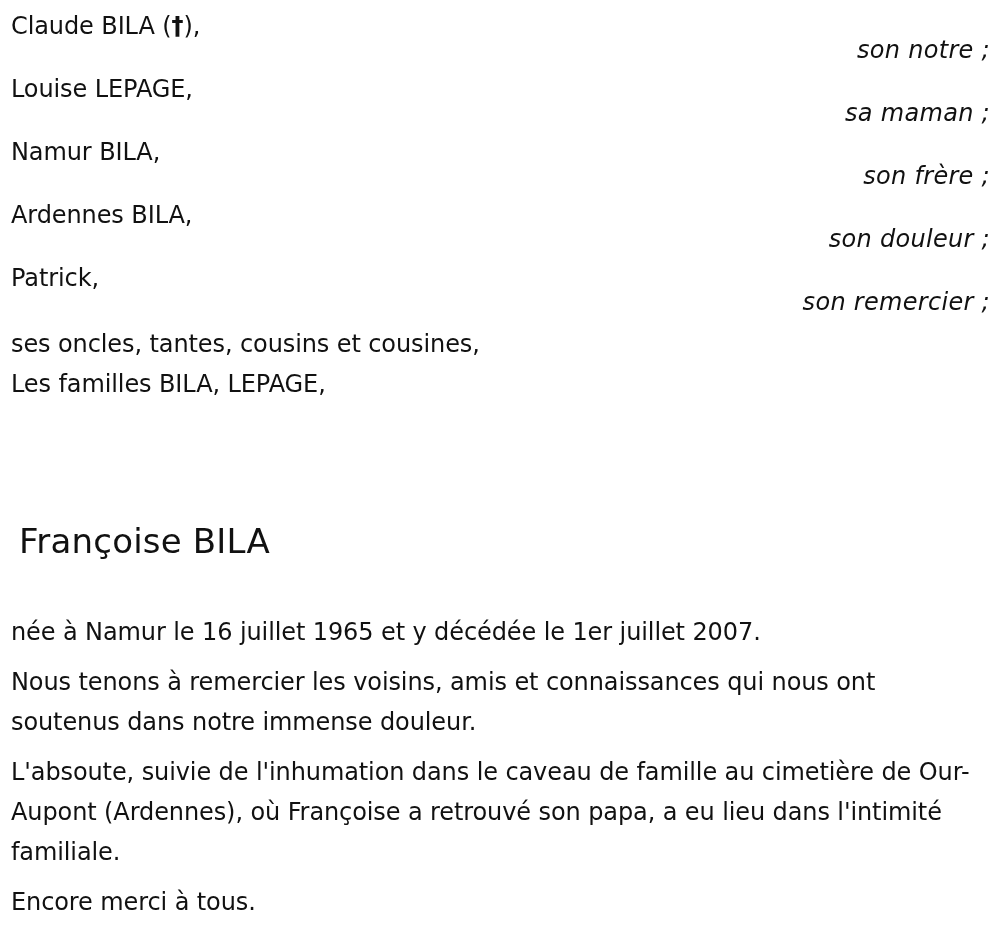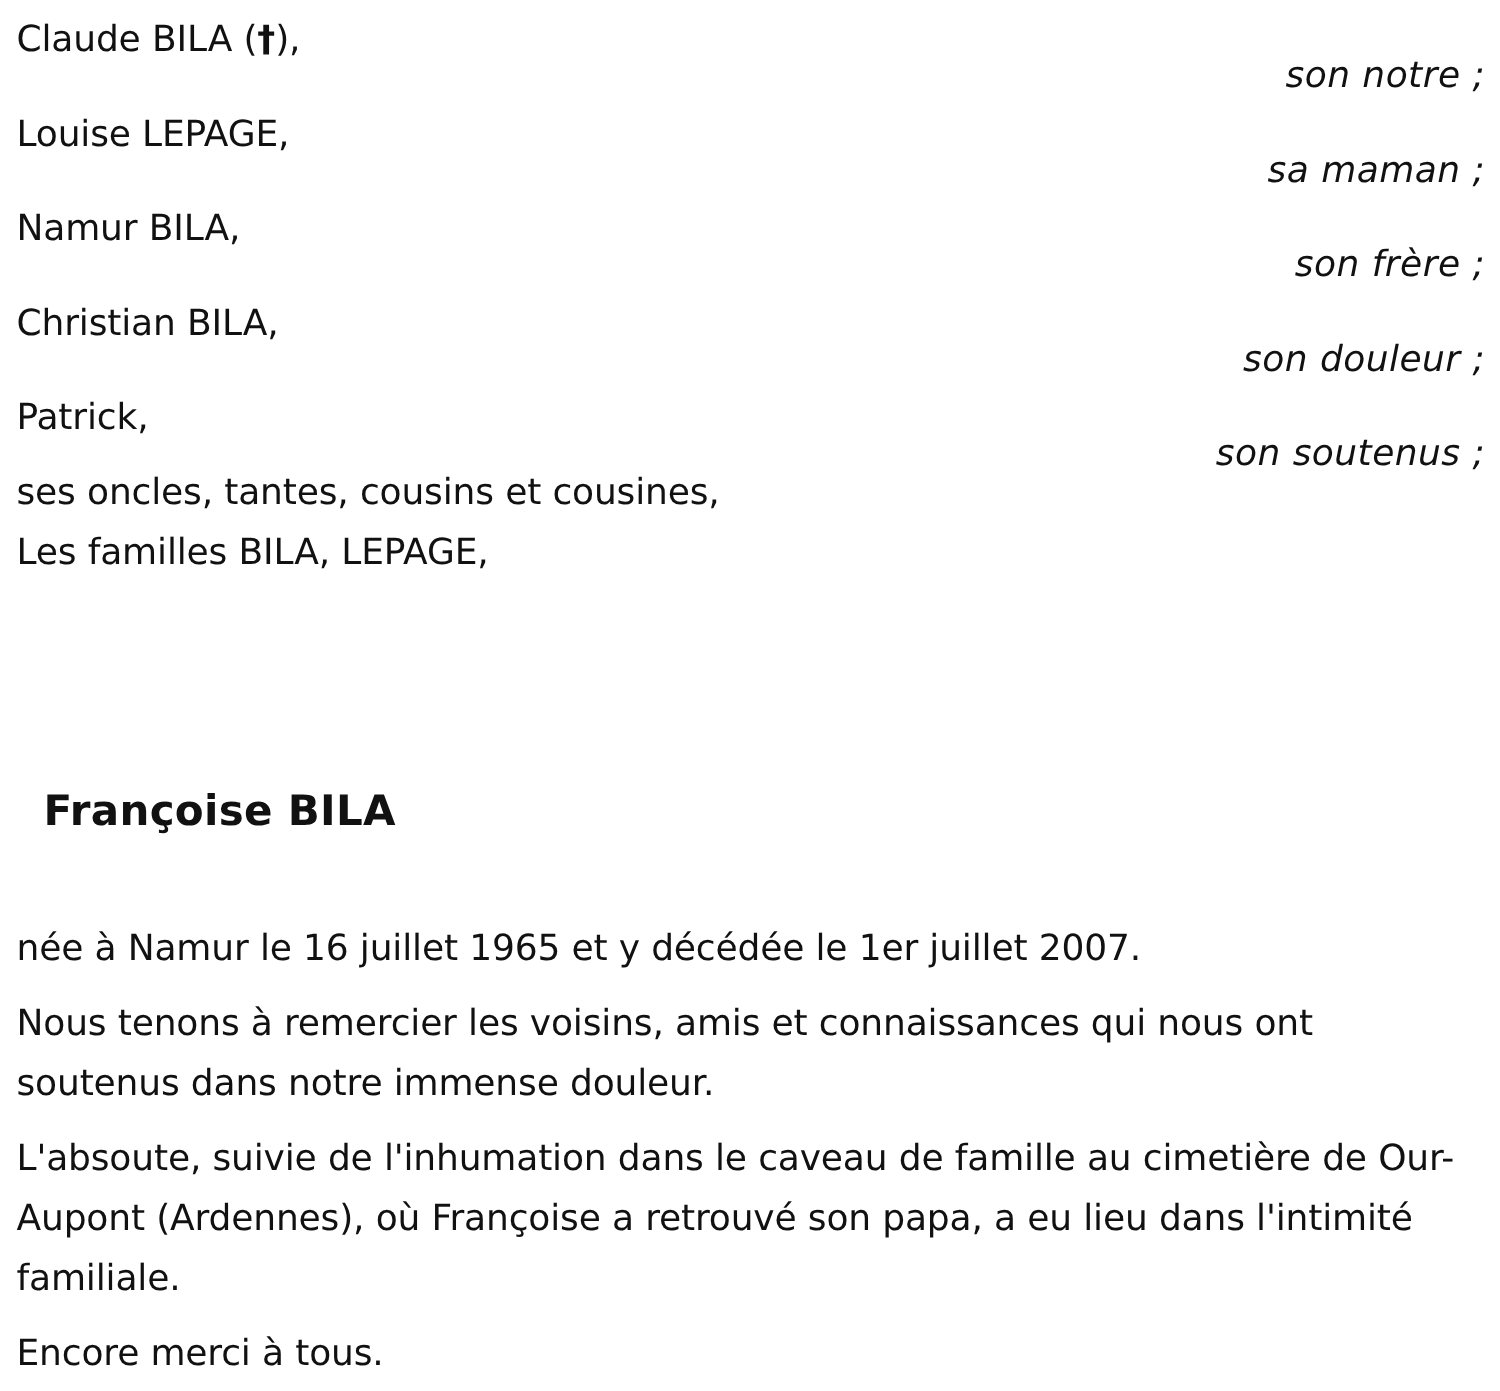--- a/index.html
+++ b/index.html
@@ -46,39 +46,39 @@
       font-style: italic;
       white-space: nowrap;
       letter-spacing: 0.3px;
     }
     .cross {
       font-weight: bold;
     }
     .extended {
       position: absolute;
       left: 11px;
-      top: 308px;
+      top: 324px;
       line-height: 40px;
       letter-spacing: -0.1px;
     }
     .extended div { white-space: nowrap; }
     .announce {
       position: absolute;
       left: 11px;
       top: 444px;
       line-height: 34px;
       white-space: nowrap;
       letter-spacing: -0.1px;
     }
     .deceased-name {
       position: absolute;
-      left: 29px;
+      left: 19px;
       top: 519px;
-      font-size: 28px;
-      font-weight: bold;
+      font-size: 34px;
+      font-weight: normal;
       line-height: 44px;
       white-space: nowrap;
       letter-spacing: 0.2px;
     }
     .body-text {
       position: absolute;
       left: 11px;
       top: 612px;
       width: 975px;
       letter-spacing: -0.1px;
@@ -100,26 +100,26 @@
     </div>
     <div class="member">
       <span class="member-name">Louise LEPAGE,</span>
       <span class="member-role">sa maman ;</span>
     </div>
     <div class="member">
       <span class="member-name">Namur BILA,</span>
       <span class="member-role">son frère ;</span>
     </div>
     <div class="member">
-      <span class="member-name">Christian BILA,</span>
+      <span class="member-name">Ardennes BILA,</span>
       <span class="member-role">son douleur ;</span>
     </div>
     <div class="member">
       <span class="member-name">Patrick,</span>
-      <span class="member-role">son soutenus ;</span>
+      <span class="member-role">son remercier ;</span>
     </div>
   </div>
 
   <div class="extended">
     <div>ses oncles, tantes, cousins et cousines,</div>
     <div>Les familles BILA, LEPAGE,</div>
   </div>
 
 
   <div class="deceased-name">Françoise BILA</div>

